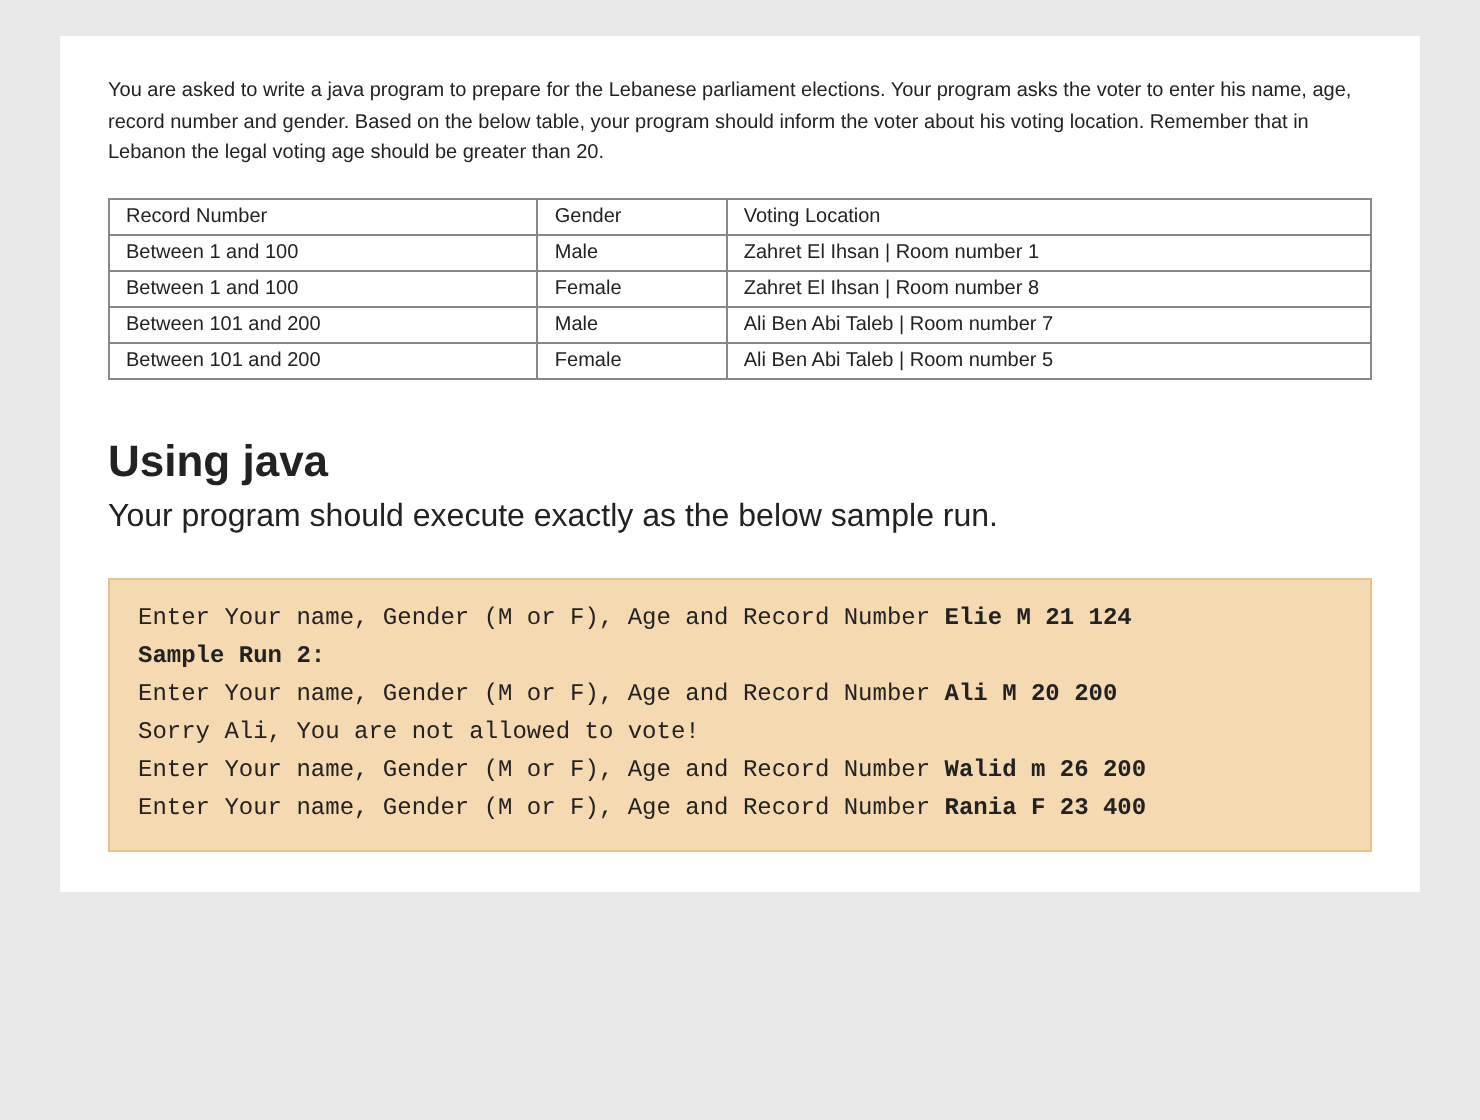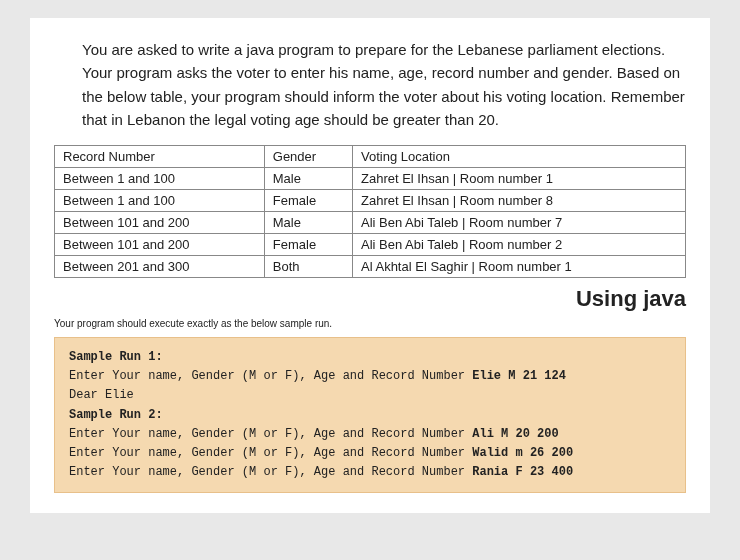--- a/index.html
+++ b/index.html
@@ -14,56 +14,55 @@
       justify-content: center;
       align-items: flex-start;
     }
     .page {
       background: #fff;
       width: 680px;
       margin: 18px auto;
       padding: 20px 24px 20px 24px;
     }
     .intro-text {
-      font-size: 15px;
+      font-size: 10px;
       line-height: 1.55;
       margin-bottom: 14px;
-      margin-left: 28px;
     }
     
     .voting-table {
       border-collapse: collapse;
-      margin-bottom: 8px;
-      font-size: 13px;
+      margin-bottom: 28px;
+      font-size: 10px;
       width: 100%;
     }
     .voting-table th, .voting-table td {
       border: 1px solid #888;
       padding: 3px 8px;
       text-align: left;
       white-space: nowrap;
     }
     .voting-table th {
       font-weight: normal;
       background: #fff;
     }
     .using-java-row {
       display: flex;
-      justify-content: flex-end;
+      justify-content: flex-start;
       align-items: center;
       margin-bottom: 6px;
     }
     .using-java {
       font-size: 22px;
       font-weight: bold;
       color: #222;
     }
     .subheading {
-      font-size: 10px;
-      margin-bottom: 8px;
+      font-size: 16px;
+      margin-bottom: 21px;
     }
     
     .sample-box {
       background: #f5d9b0;
       border: 1px solid #e8c08a;
       padding: 10px 14px;
       font-family: 'Courier New', Courier, monospace;
       font-size: 12px;
       line-height: 1.6;
     }
@@ -96,38 +95,32 @@
           <td>Zahret El Ihsan | Room number 8</td>
         </tr>
         <tr>
           <td>Between 101 and 200</td>
           <td>Male</td>
           <td>Ali Ben Abi Taleb | Room number 7</td>
         </tr>
         <tr>
           <td>Between 101 and 200</td>
           <td>Female</td>
-          <td>Ali Ben Abi Taleb | Room number 2</td>
-        </tr>
-        <tr>
-          <td>Between 201 and 300</td>
-          <td>Both</td>
-          <td>Al Akhtal El Saghir | Room number 1</td>
+          <td>Ali Ben Abi Taleb | Room number 5</td>
         </tr>
       </tbody>
   </table>
 
   <div class="using-java-row">
     <span class="using-java">Using java</span>
   </div>
 
   <p class="subheading">Your program should execute exactly as the below sample run.</p>
 
   <div class="sample-box" id="sample-container">
-  <div class="sample-label">Sample Run 1:</div>
       <div><span>Enter Your name, Gender (M or F), Age and Record Number </span><span class="inline-bold" style="font-weight: bold;">Elie M 21 124</span></div>
-      <div>Dear Elie</div>
       <div class="sample-label">Sample Run 2:</div>
       <div><span>Enter Your name, Gender (M or F), Age and Record Number </span><span class="inline-bold" style="font-weight: bold;">Ali M 20 200</span></div>
+      <div>Sorry Ali, You are not allowed to vote!</div>
       <div><span>Enter Your name, Gender (M or F), Age and Record Number </span><span class="inline-bold" style="font-weight: bold;">Walid m 26 200</span></div>
       <div><span>Enter Your name, Gender (M or F), Age and Record Number </span><span class="inline-bold" style="font-weight: bold;">Rania F 23 400</span></div>
     </div>
 </div>
 
 </body></html>

